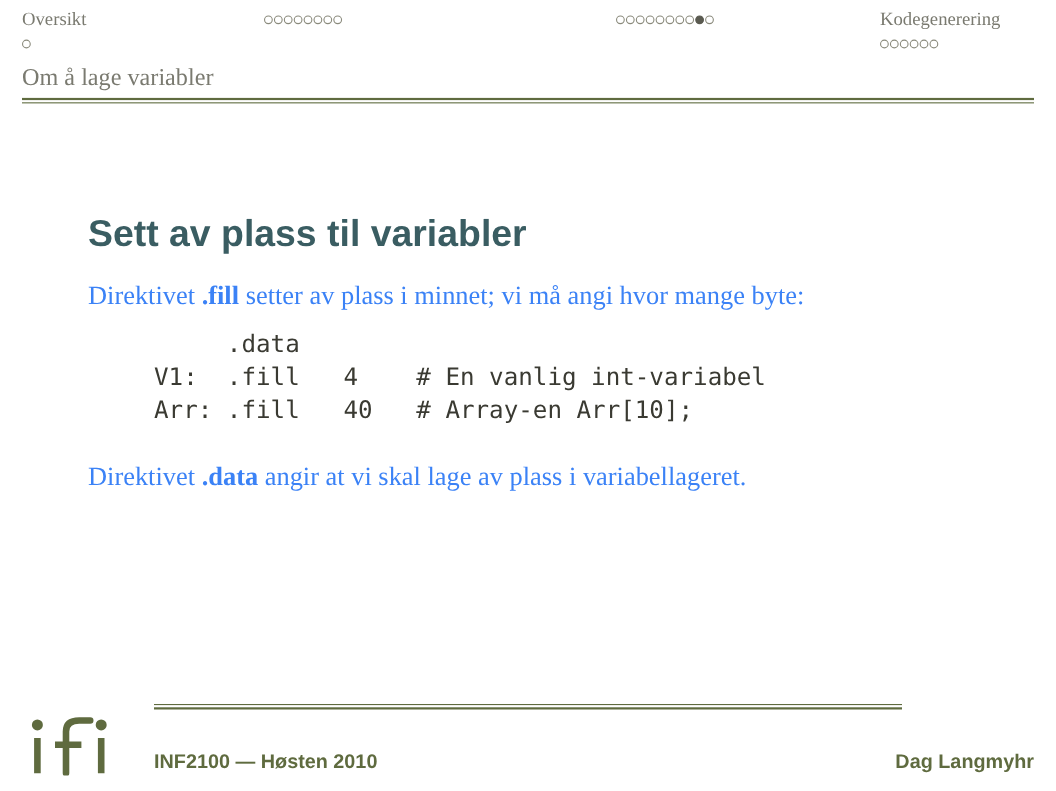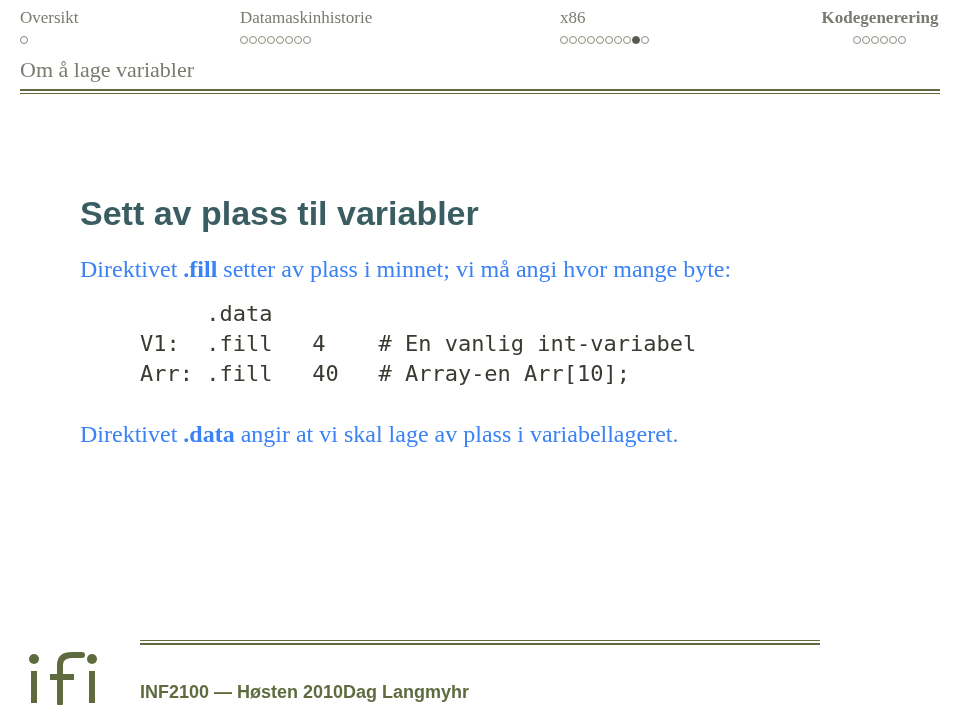--- a/index.html
+++ b/index.html
@@ -6,21 +6,21 @@
   html, body { width: 960px; height: 719px; background: #fff; font-family: Georgia, 'Times New Roman', serif; color: #5a5a50; overflow: hidden; }
   
   .slide { position: relative; width: 960px; height: 719px; }
   
   
   .nav { display: flex; justify-content: space-between; padding: 8px 20px 4px 20px; font-size: 17px; }
   .nav-item { text-align: left; }
   .nav-item:nth-child(1) { flex: 0 0 220px; }
   .nav-item:nth-child(2) { flex: 0 0 280px; }
   .nav-item:nth-child(3) { flex: 0 0 280px; text-align: left; padding-left: 40px; }
-  .nav-item:nth-child(4) { flex: 0 0 160px; text-align: center; font-weight: bold; }
+  .nav-item:nth-child(4) { flex: 0 0 160px; text-align: left; }
   .nav-label { color: #7a7a70; margin-bottom: 2px; }
   .dots { line-height: 1; }
   .dot { display: inline-block; width: 8px; height: 8px; border-radius: 50%; border: 1px solid #8a8a7c; margin-right: 1px; vertical-align: middle; }
   .dot.filled { background: #5a5a50; border-color: #5a5a50; }
   
   
   .section { padding: 6px 20px 0 20px; font-size: 22px; color: #7a7a70; }
   .rules { margin: 6px 20px 0 20px; }
   .rule1 { height: 2px; background: #5f6b3f; margin-bottom: 2px; }
   .rule2 { height: 1px; background: #5f6b3f; }
@@ -33,38 +33,36 @@
   
   .code-block { font-family: 'Lucida Console', Monaco, monospace; font-size: 22px; line-height: 1.35; color: #3a3a32; margin: 4px 0 30px 60px; white-space: pre; }
   
   
   .footer { position: absolute; bottom: 0; left: 0; right: 0; }
   .footer-rules { margin: 0 140px 4px 140px; }
   .frule1 { height: 1px; background: #5f6b3f; margin-bottom: 2px; }
   .frule2 { height: 2px; background: #5f6b3f; }
   .footer-row { display: flex; align-items: flex-end; padding: 0 20px 14px 20px; }
   .logo { width: 110px; height: 56px; margin-right: 10px; }
-  .footer-text { flex: 1; display: flex; justify-content: flex-start; font-size: 18px; font-weight: bold; color: #5f6b3f; font-family: 'Trebuchet MS', 'Lucida Sans', sans-serif; padding-bottom: 2px; }
+  .footer-text { flex: 1; display: flex; justify-content: space-between; font-size: 18px; font-weight: bold; color: #5f6b3f; font-family: 'Trebuchet MS', 'Lucida Sans', sans-serif; padding-bottom: 2px; }
 </style>
 </head>
 <body>
 
 <div class="slide">
 
   <div class="nav">
     <div class="nav-item">
       <div class="nav-label">Oversikt</div>
       <div class="dots"><span class="dot"></span></div>
     </div>
     <div class="nav-item">
-      <div class="nav-label">Datamaskinhistorie</div>
       <div class="dots"><span class="dot"></span><span class="dot"></span><span class="dot"></span><span class="dot"></span><span class="dot"></span><span class="dot"></span><span class="dot"></span><span class="dot"></span></div>
     </div>
     <div class="nav-item">
-      <div class="nav-label">x86</div>
       <div class="dots"><span class="dot"></span><span class="dot"></span><span class="dot"></span><span class="dot"></span><span class="dot"></span><span class="dot"></span><span class="dot"></span><span class="dot"></span><span class="dot filled"></span><span class="dot"></span></div>
     </div>
     <div class="nav-item">
       <div class="nav-label">Kodegenerering</div>
       <div class="dots"><span class="dot"></span><span class="dot"></span><span class="dot"></span><span class="dot"></span><span class="dot"></span><span class="dot"></span></div>
     </div>
   </div>
 
   <div class="section">Om å lage variabler</div>
   <div class="rules">

